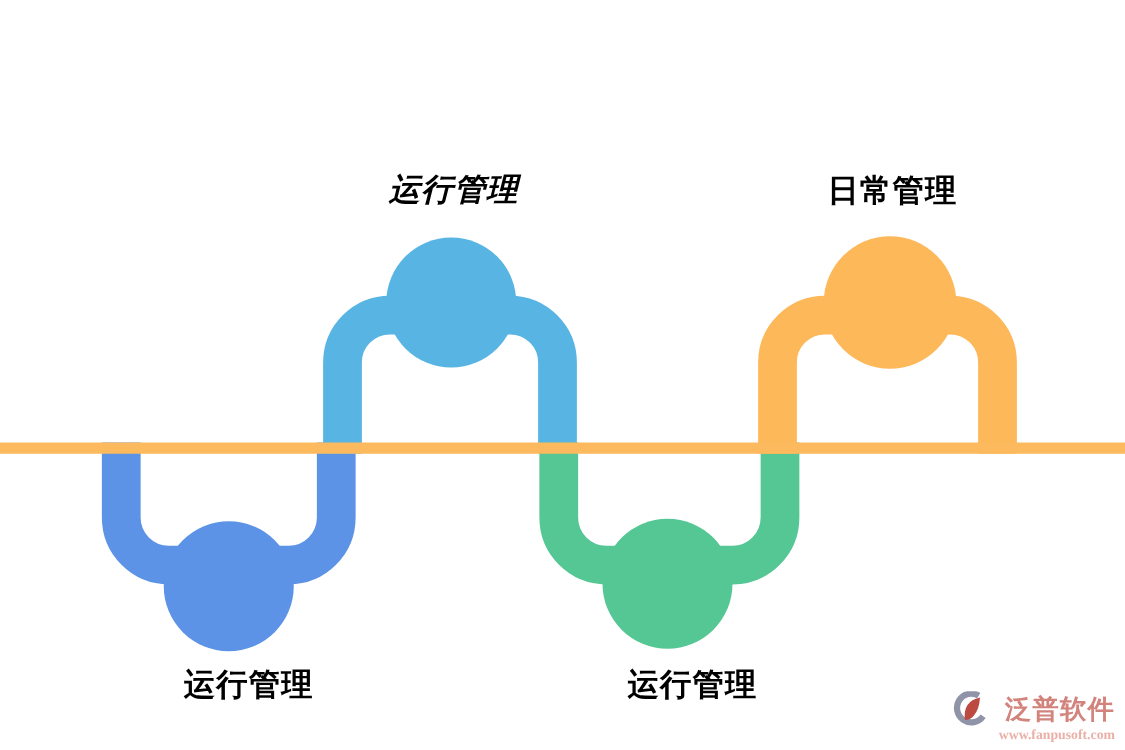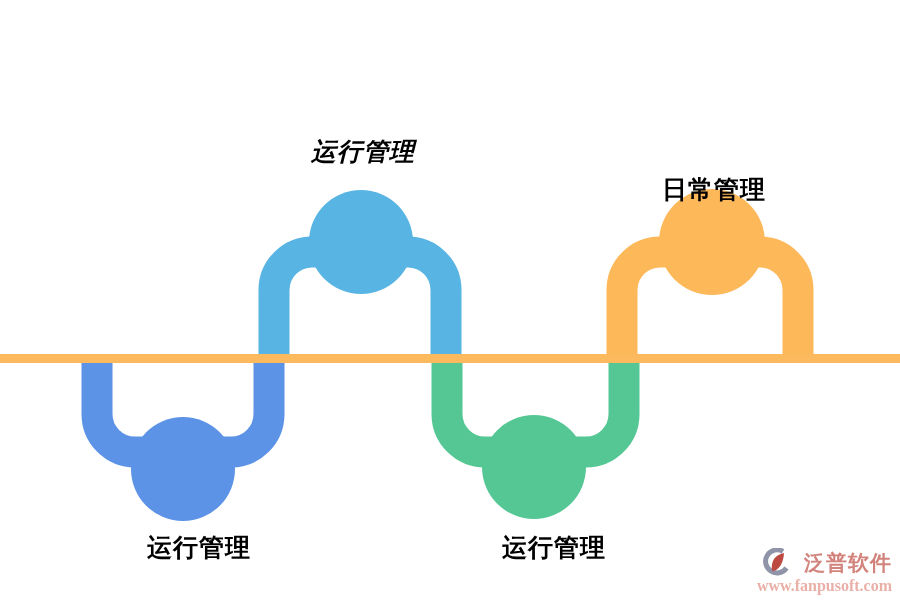--- a/index.html
+++ b/index.html
@@ -45,21 +45,21 @@
     justify-content: flex-end;
     gap: 14px;
   }
   #watermark .brand-name {
     font-size: 21px;
     font-weight: 700;
     letter-spacing: 1px;
     white-space: nowrap;
   }
   #watermark .brand-url {
-    font-size: 16px;
+    font-size: 11px;
     font-weight: 700;
     font-family: "Liberation Serif", "DejaVu Serif", serif;
     margin-top: 2px;
     white-space: nowrap;
   }
 </style>
 </head>
 <body>
 
 <div id="stage">
@@ -88,21 +88,21 @@
 
     <rect x="0" y="354" width="900" height="9" fill="#FCB95D"></rect>
   </svg>
 
   <div class="node-label" style="left:199px; top:531px;">运行管理</div>
 
   <div class="node-label" style="left:363px; top:135px;font-style:italic;">运行管理</div>
 
   <div class="node-label" style="left:554px; top:531px;">运行管理</div>
 
-  <div class="node-label" style="left:714px; top:136px;margin-top:37px;">日常管理</div>
+  <div class="node-label" style="left:714px; top:136px;">日常管理</div>
 
   <div id="watermark">
     <div class="brand-row">
       <svg width="28" height="28" viewBox="0 0 28 28">
         <path d="M 21 3.5 A 11.5 11.5 0 1 0 24.5 20" fill="none" stroke-width="5" stroke="#9094A8"></path>
         <path d="M 22 5 Q 8 8 10 23 Q 14 23 17 19.5 Q 21.5 14.5 22 5 Z" fill="#BC4A41"></path>
       </svg>
       <span class="brand-name" style="color: rgb(210, 131, 124);">泛普软件</span>
     </div>
     <div class="brand-url" style="color: rgb(234, 176, 168);">www.fanpusoft.com</div>

